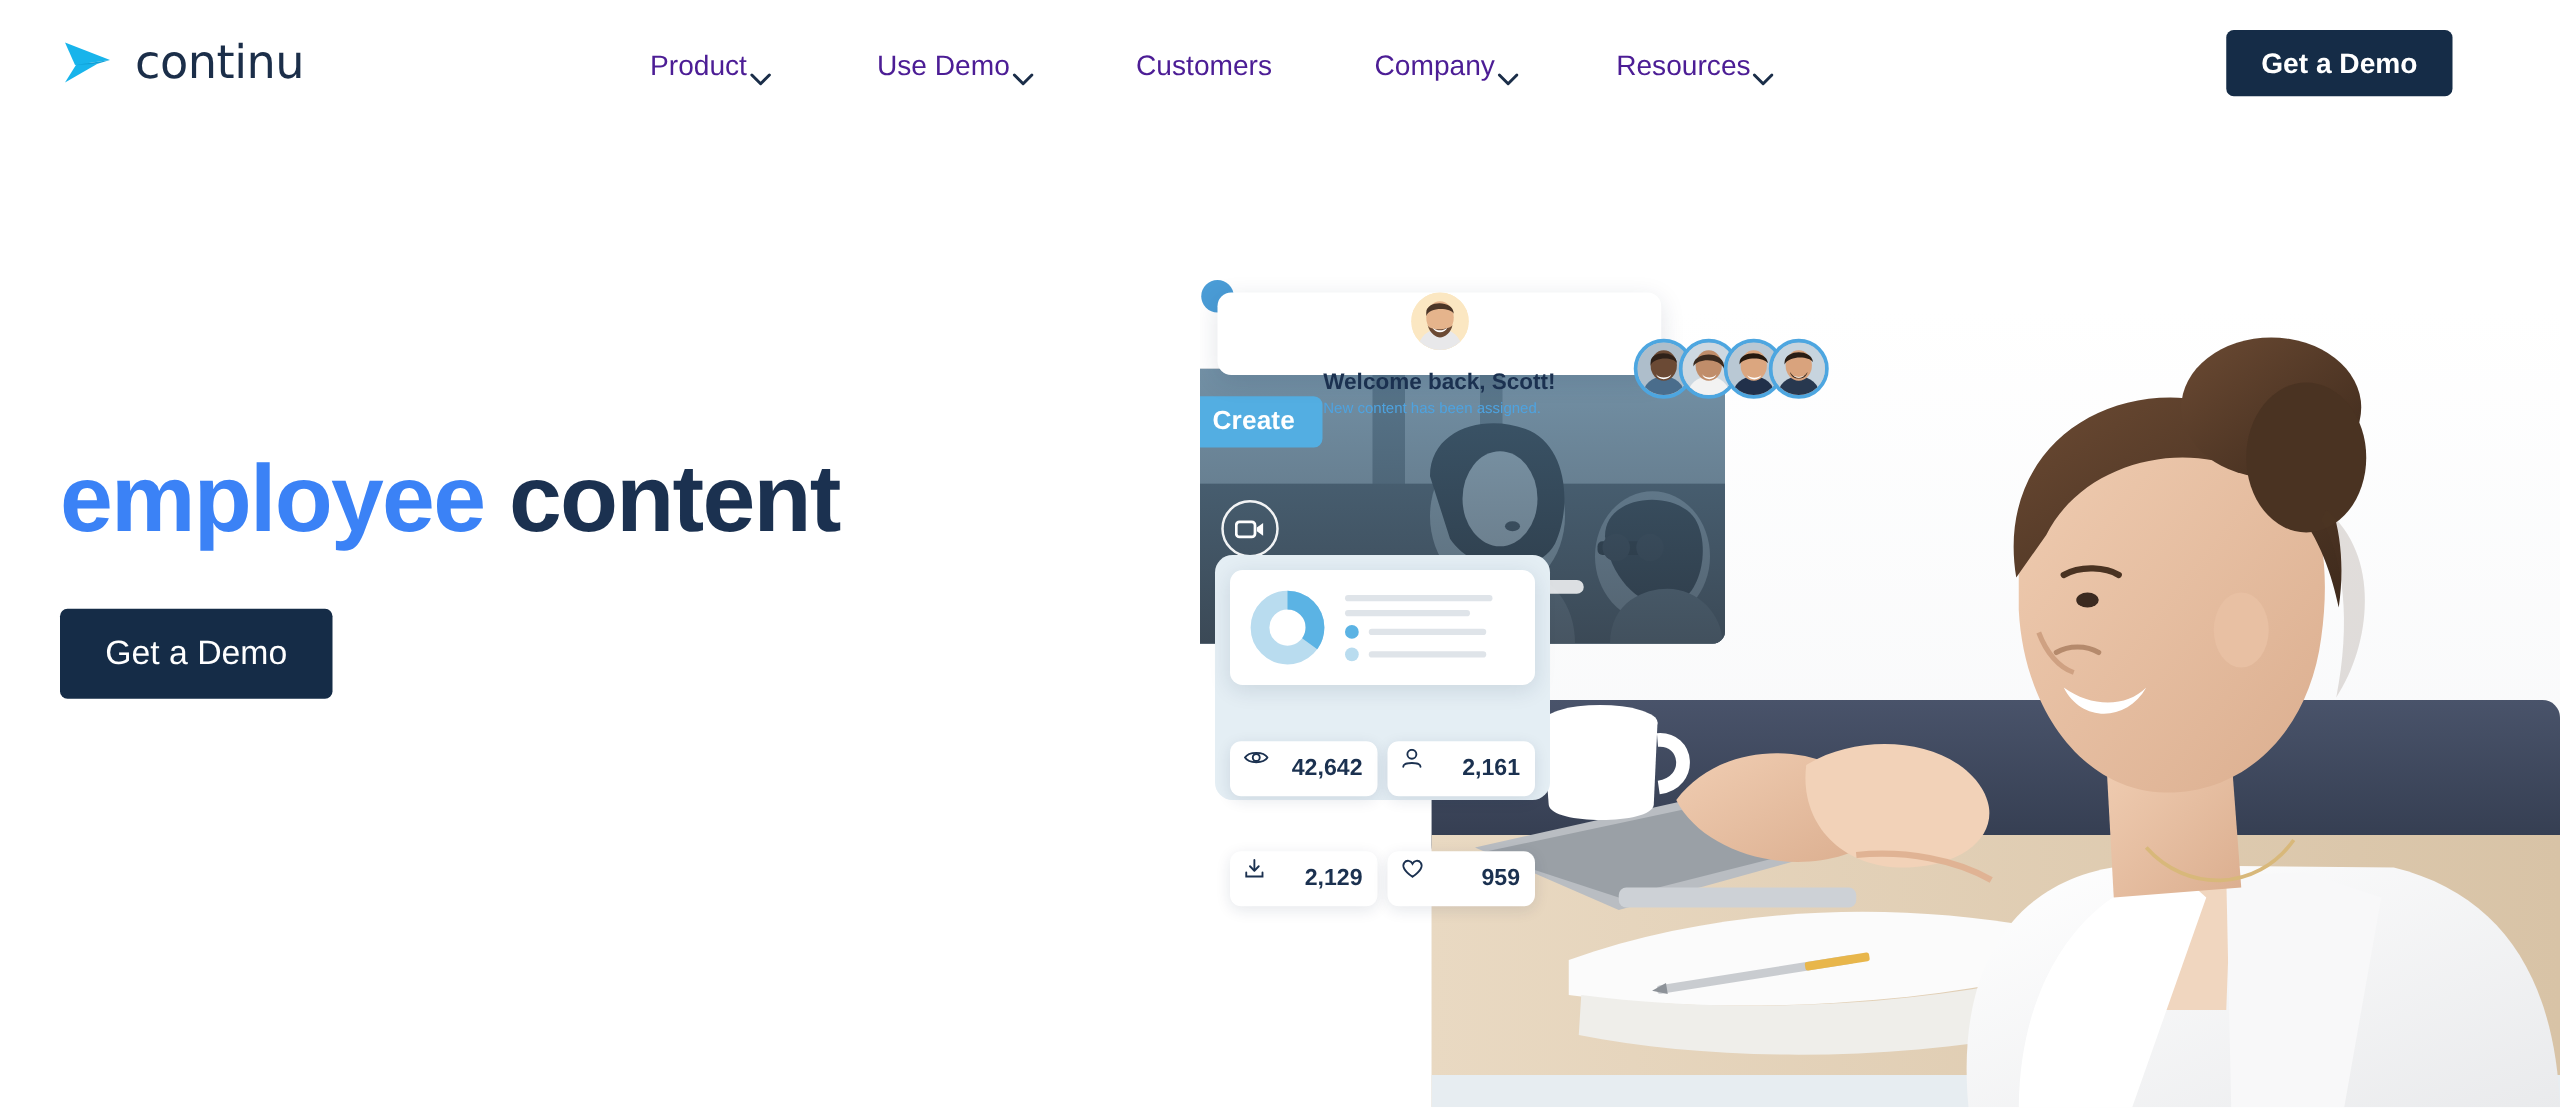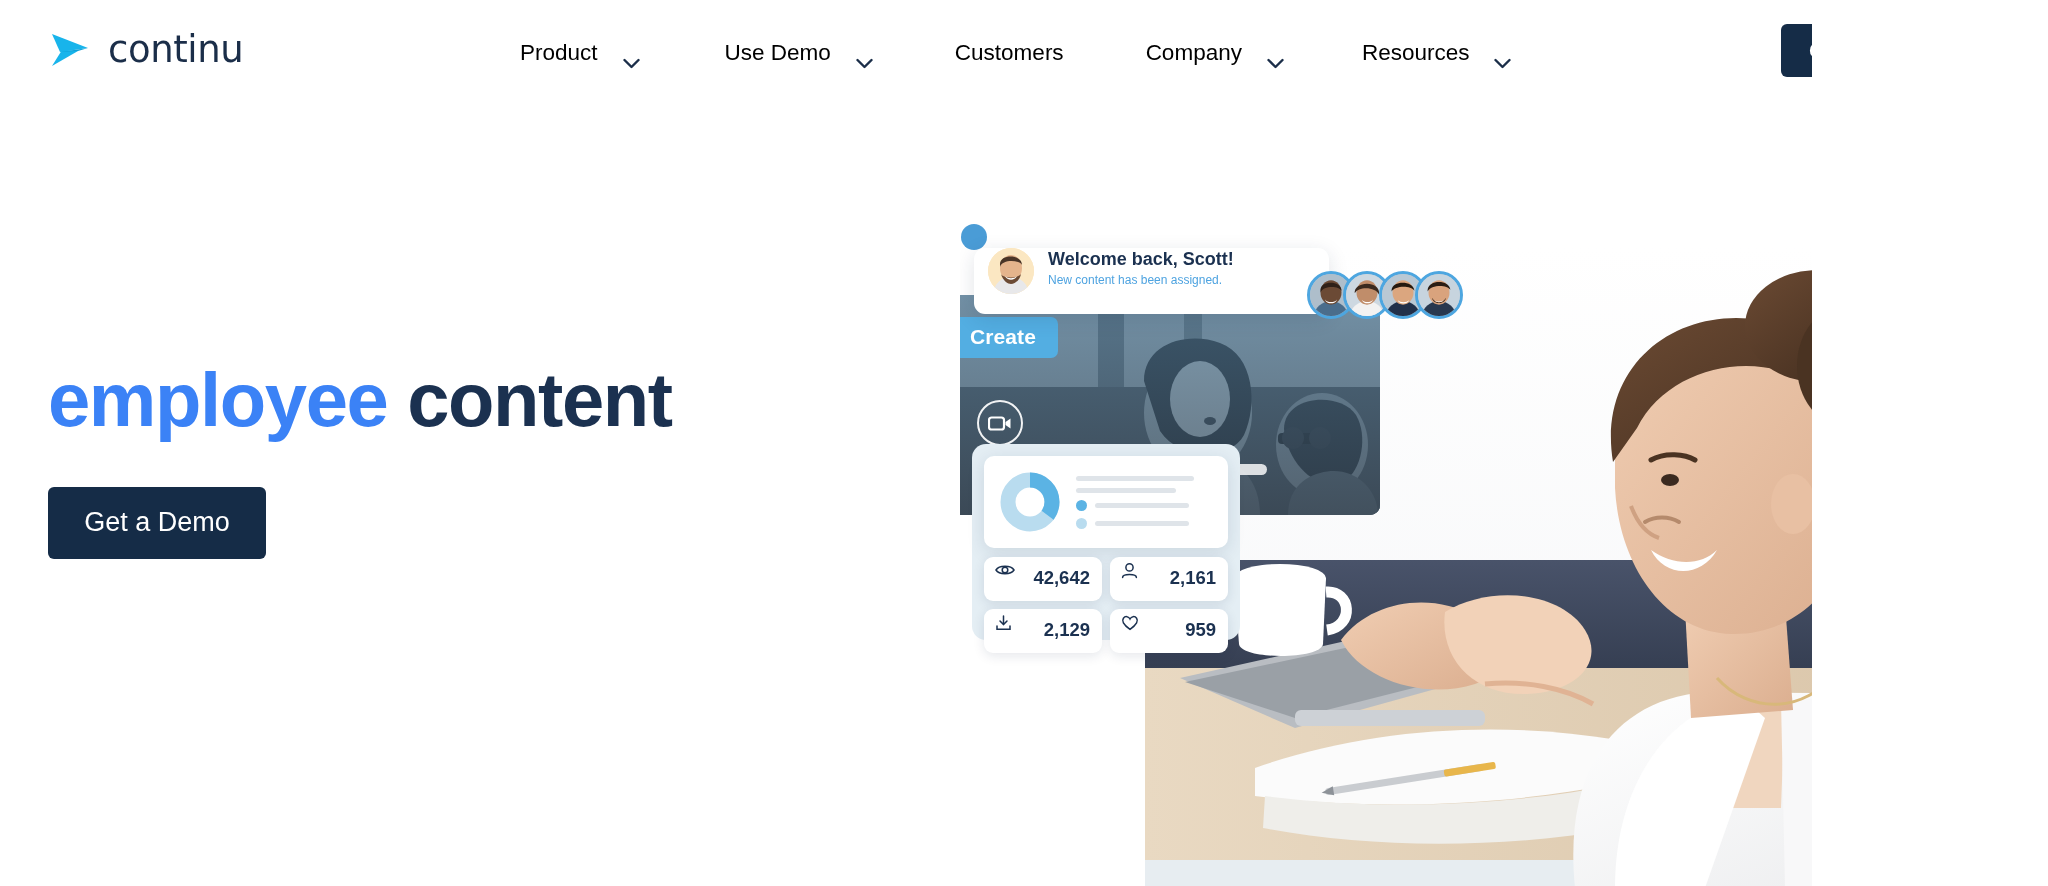--- a/index.html
+++ b/index.html
@@ -5,41 +5,41 @@
 <style>
   * { box-sizing: border-box; margin: 0; padding: 0; }
   html, body {
     width: 2048px; height: 886px;
     overflow: hidden;
     background: #ffffff;
     font-family: "Liberation Sans", sans-serif;
     -webkit-font-smoothing: antialiased;
   }
 
-  .page { position: relative; width: 1812px; height: 886px; background: #fff; overflow: hidden; }
+  .page { position: relative; width: 2048px; height: 886px; background: #fff; overflow: hidden; }
 
   
   .header {
     position: absolute; top: 0; left: 0; width: 2048px; height: 105px;
     display: flex; align-items: center; z-index: 50; background: #fff;
   }
   .logo-wrap {
     position: absolute; left: 48px; top: 26px;
     display: flex; align-items: center; gap: 14px;
   }
   .logo-mark { width: 46px; height: 46px; display: block; }
   .logo-text {
     font-size: 37px; letter-spacing: -0.4px; color: #1b2e49;
     font-family: "DejaVu Sans", sans-serif; font-weight: 400;
   }
 
   .nav { position: absolute; left: 520px; top: 0; height: 105px; display: flex; align-items: center; gap: 0; }
   .nav-item {
-    display: flex; align-items: center; gap: 25px;
-    font-size: 22.5px; color: #000000; cursor: pointer;
+    display: flex; align-items: center; gap: 2px;
+    font-size: 22.5px; color: #4c1d95; cursor: pointer;
     padding: 10px 0; white-space: nowrap;
   }
   .nav-gap-1 { margin-right: 85px; }
   .nav-gap-2 { margin-right: 82px; }
   .nav-gap-3 { margin-right: 82px; }
   .nav-gap-4 { margin-right: 78px; }
   .chev { width: 17px; height: 11px; display: block; flex: none; margin-top: 3px; }
 
   .btn-demo-nav {
     position: absolute; right: 86px; top: 24px;
@@ -86,24 +86,24 @@
     background: #fff;
   }
   .photo svg { display: block; width: 100%; height: 100%; }
 
   
   .welcome-dot {
     position: absolute; left: 1px; top: 224px; width: 26px; height: 26px;
     border-radius: 50%; background: #4a9cd6; z-index: 6;
   }
   .welcome-card {
-    position: absolute; left: 14px; top: 248px; width: 355px; height: 66px;
+    position: absolute; left: 14px; top: 234px; width: 355px; height: 66px;
     background: #ffffff; border-radius: 11px; z-index: 8;
     box-shadow: 0 5px 20px rgba(20,40,70,0.13);
-    display: flex; padding: 0 14px; gap: 14px;
+    display: flex; align-items: center; padding: 0 14px; gap: 14px; flex-direction: column;
   }
   .welcome-avatar {
     width: 46px; height: 46px; border-radius: 50%; flex: none;
     overflow: hidden; background: #fbe7c2;
   }
   .welcome-avatar svg { display: block; width: 100%; height: 100%; }
   .welcome-texts { display: flex; flex-direction: column; gap: 2px; }
   .welcome-title { font-size: 18px; font-weight: 700; color: #1b3150; line-height: 1.25; }
   .welcome-sub { font-size: 12px; color: #4ea3e0; line-height: 1.25; font-weight: 400; }
 
@@ -175,21 +175,21 @@
   .dl-dot { width: 11px; height: 11px; border-radius: 50%; flex: none; }
 
   .stat-grid {
     margin-top: 9px; display: grid;
     grid-template-columns: 1fr 1fr; gap: 8px;
   }
   .stat-box {
     background: #fff; border-radius: 9px; height: 44px;
     box-shadow: 0 3px 12px rgba(20,40,70,0.11);
     position: relative; padding: 0 12px;
-    display: flex; align-items: center; justify-content: flex-end;
+    display: flex; align-items: center; justify-content: flex-end; margin-top: 36px;
   }
   .stat-icon { position: absolute; left: 11px; top: 6px; }
   .stat-val { font-size: 18.5px; font-weight: 700; color: #1b3150; line-height: 1; padding-bottom: 2px; }
 
   .ghost { position: absolute; left: 12px; top: 444px; width: 268px; height: 196px;
            background: #e4eef4; border-radius: 14px; z-index: 8; }
 </style>
 </head>
 <body>
 

